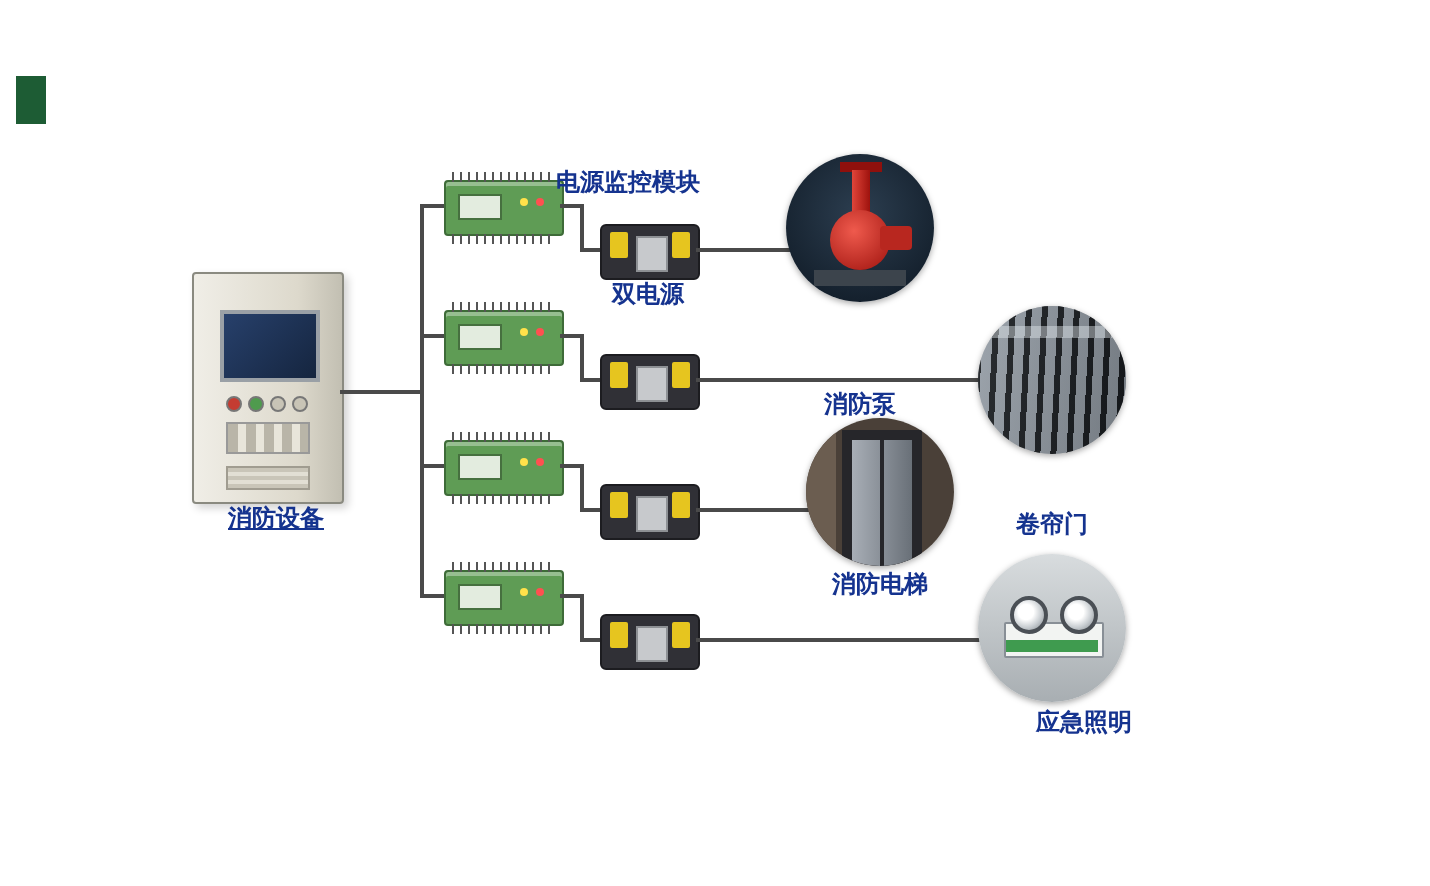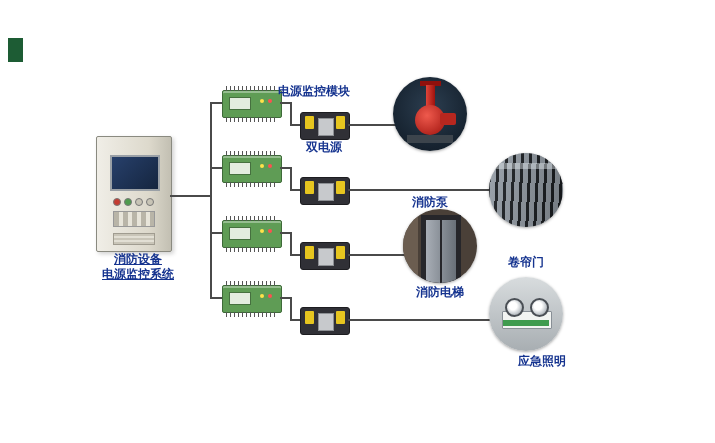--- a/index.html
+++ b/index.html
@@ -109,21 +109,20 @@
       <div class="btn" style="left:13px;background:#4f9b4e;"></div>
       <div class="btn" style="left:24px;background:#c8c4b6;"></div>
       <div class="btn" style="left:35px;background:#c8c4b6;"></div>
     </div>
     <div class="keypad"></div>
     <div class="vent"></div>
   </div>
 
   <div class="cap" style="left:85px;top:252px;width:106px;text-decoration:underline;">
     <div>消防设备</div>
-    <div>电源监控系统</div>
   </div>
 
   <div class="wire" style="left:170px;top:195px;width:42px;height:2px;"></div>
   <div class="wire" style="left:210px;top:102px;width:2px;height:197px;"></div>
 
   <div class="wire" style="left:210px;top:102px;width:12px;height:2px;"></div>
   <div class="module" style="top:90px;">
     <div class="face"></div>
     <div class="led"></div>
     <div class="led2"></div>

